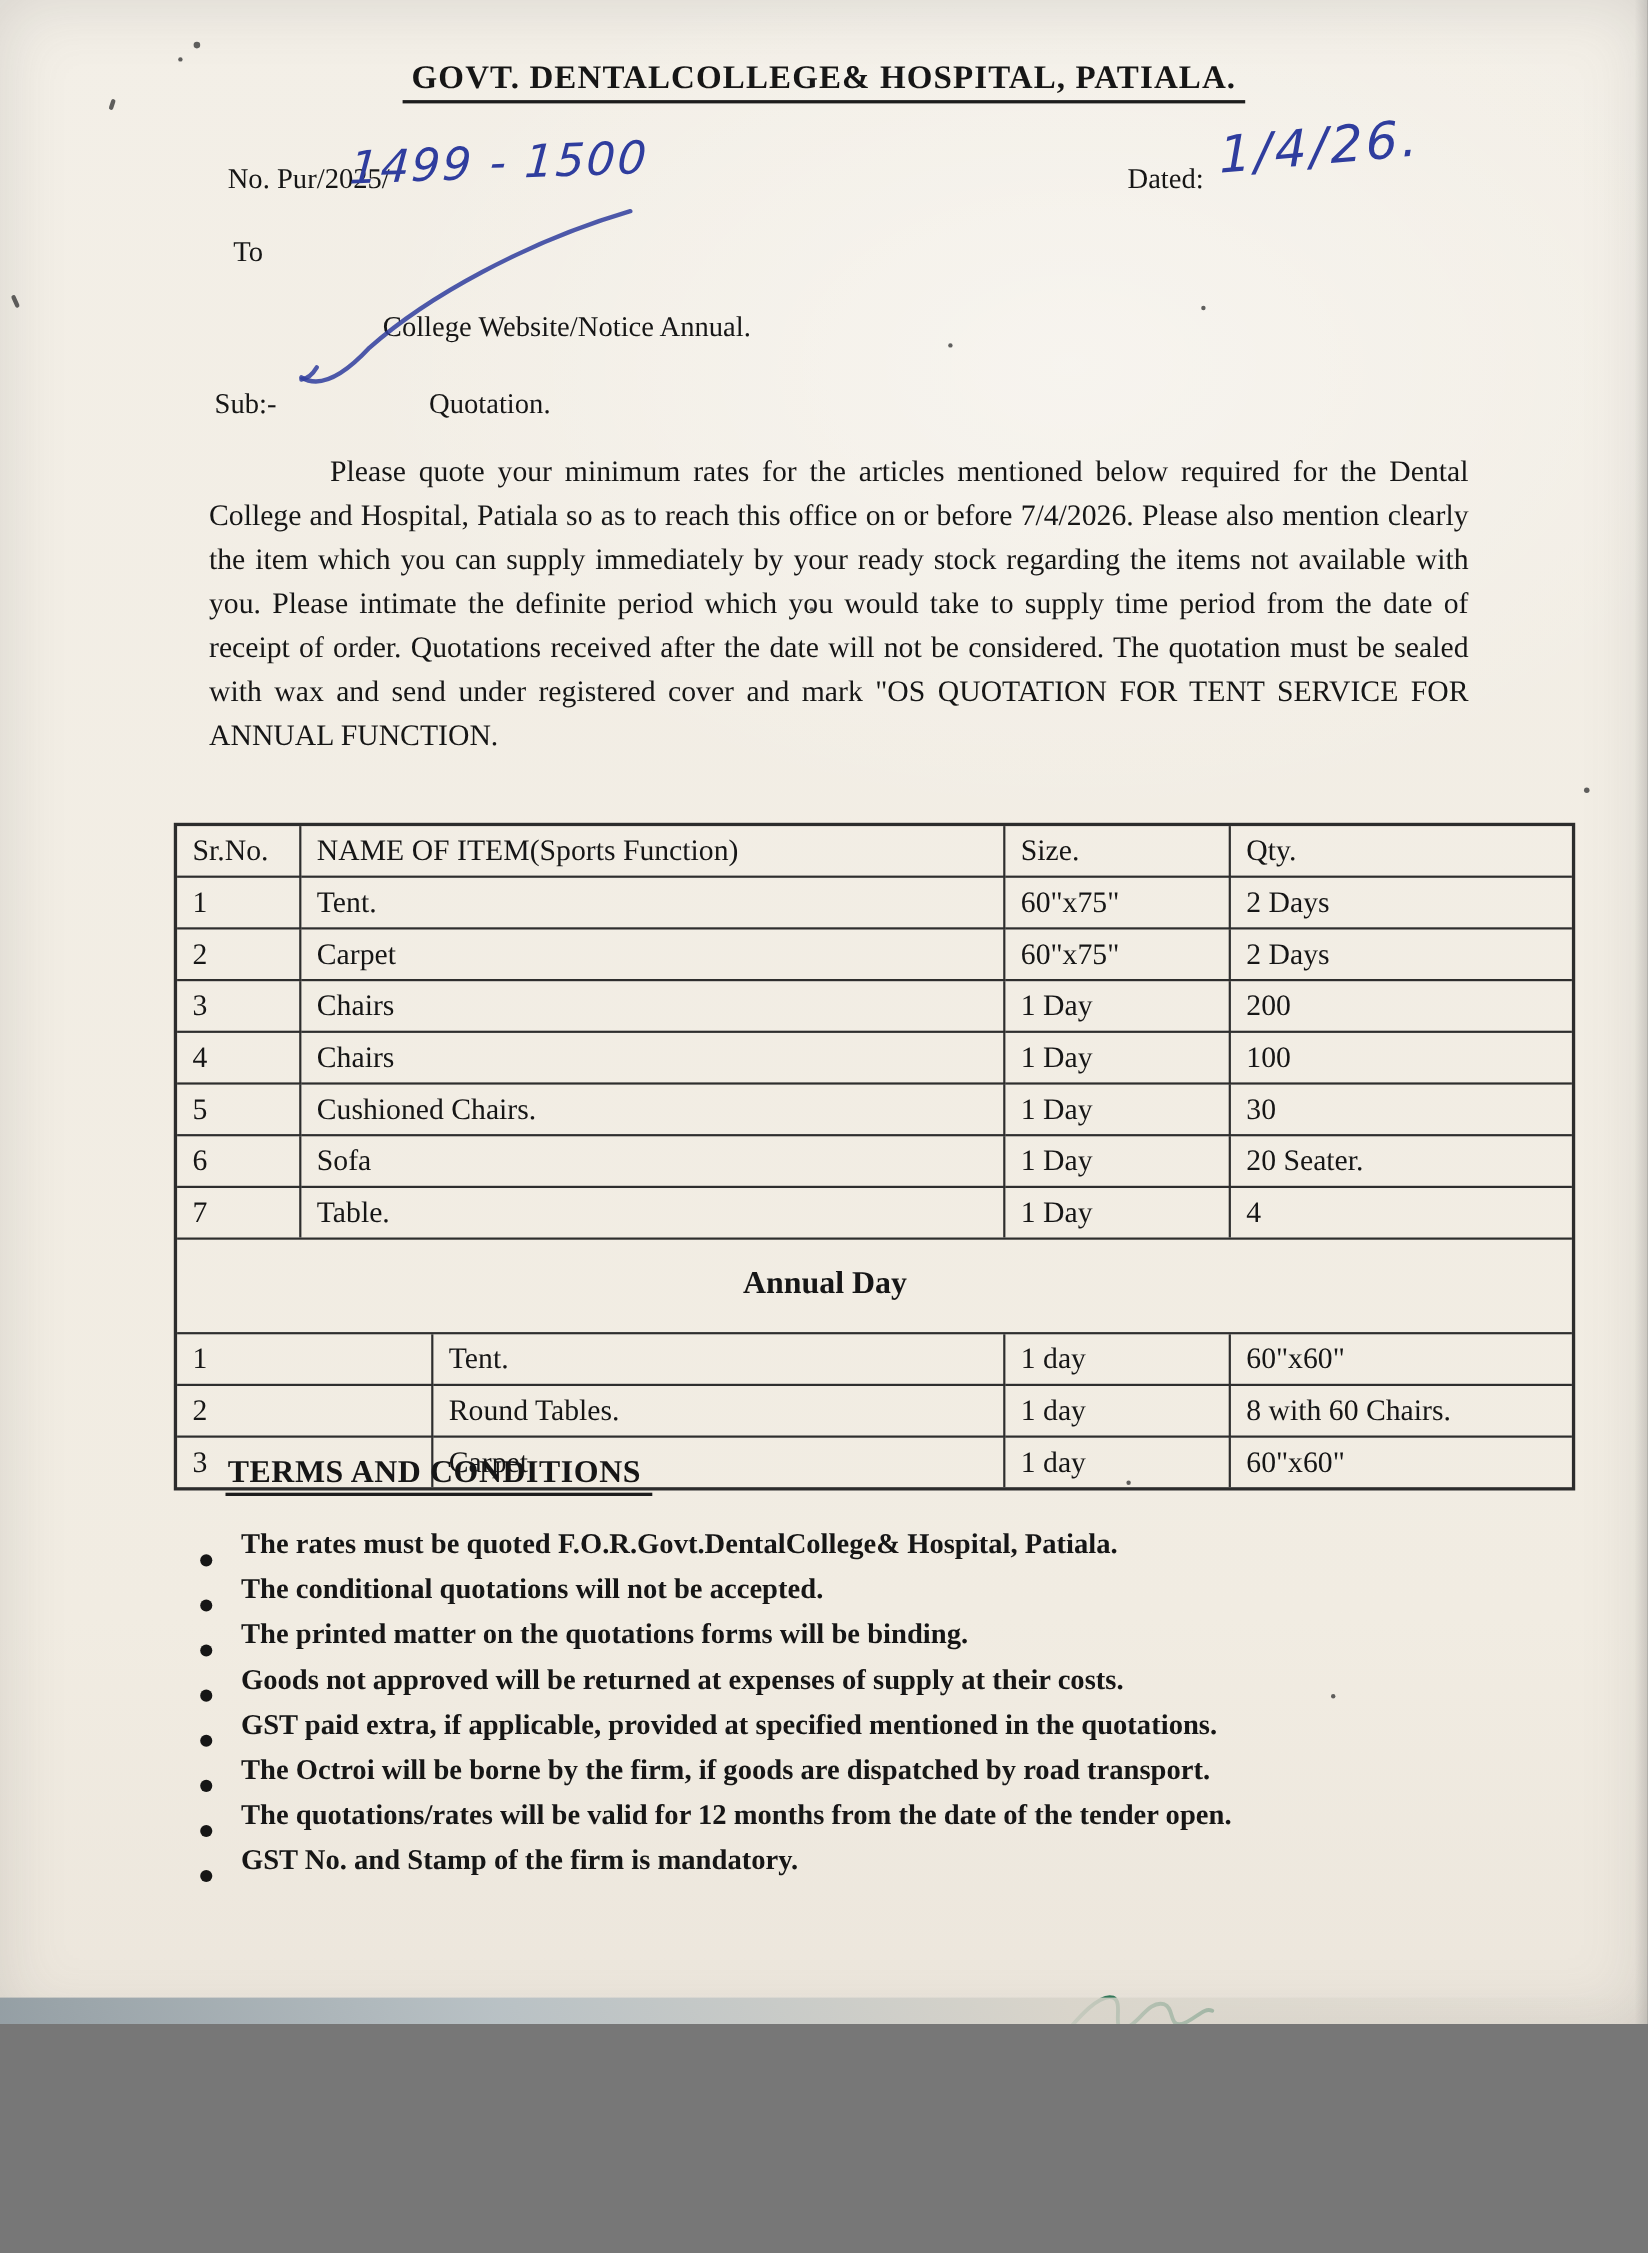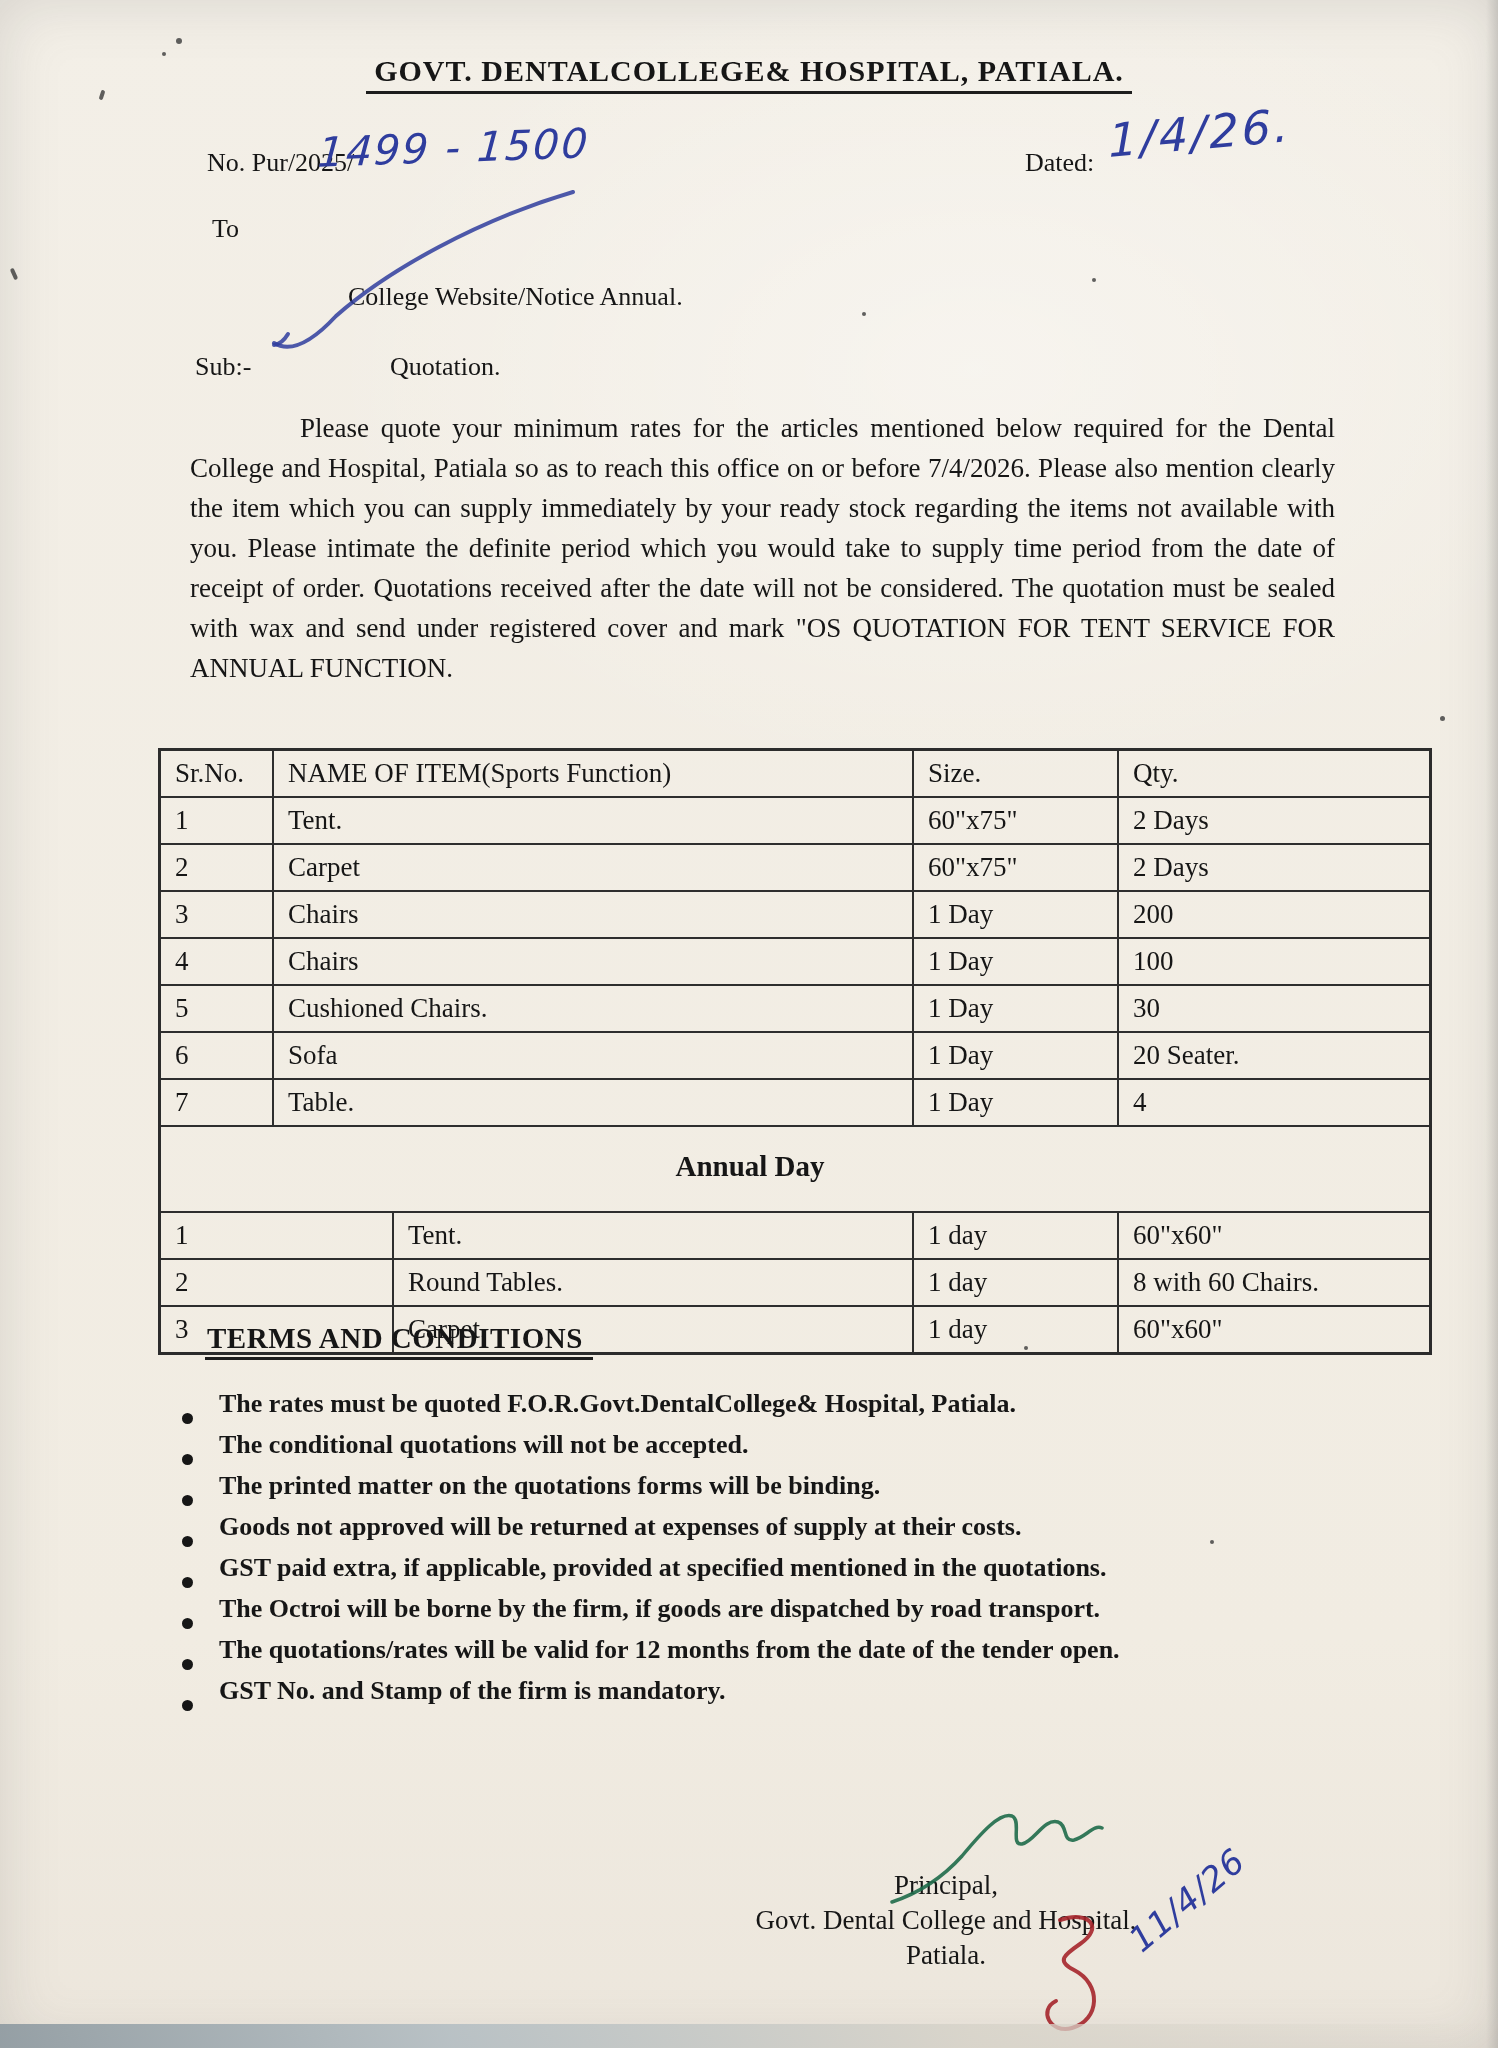--- a/index.html
+++ b/index.html
@@ -1,18 +1,18 @@
 <!DOCTYPE html>
 <html><head>
 <meta charset="utf-8">
 <style>
   html,body { margin:0; padding:0; background:#777; }
   .page {
     position:relative;
-    width:1498px; height:2048px;
+    width:1498px; height:1840px;
     margin:0 auto;
     background:
       radial-gradient(1100px 700px at 65% 18%, rgba(255,255,255,0.35), rgba(255,255,255,0) 60%),
       linear-gradient(#f3efe7 0%, #f1ece2 80%, #ece6dc 100%);
     font-family:"Liberation Serif", serif;
     color:#161616;
     overflow:hidden;
     box-shadow: inset 0 0 60px rgba(90,90,90,0.18);
   }
   .scan-bottom {

